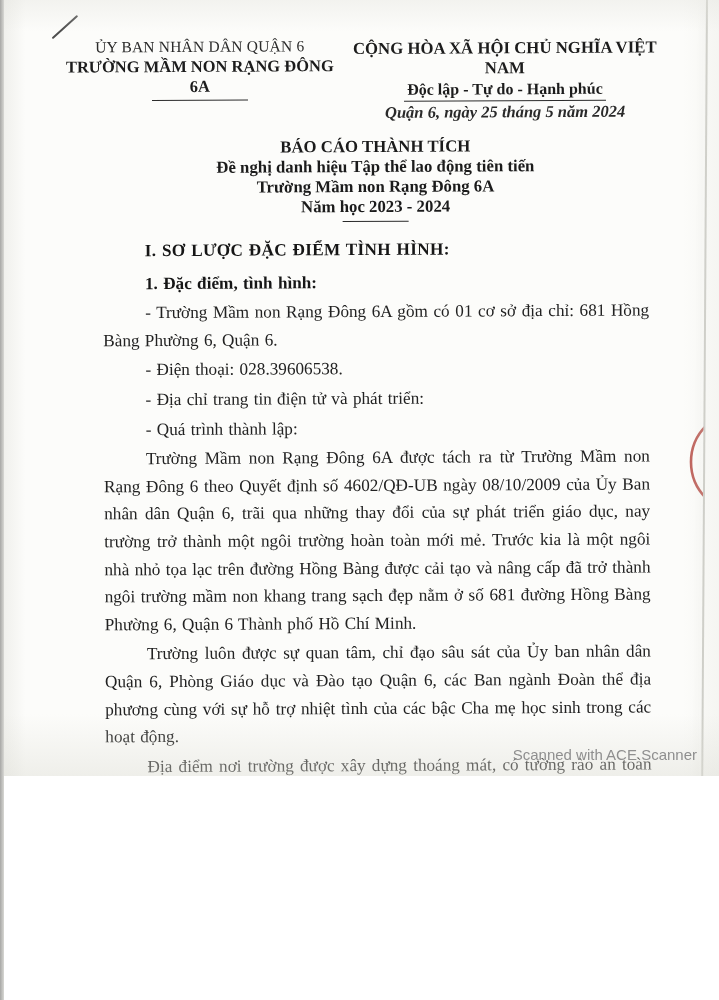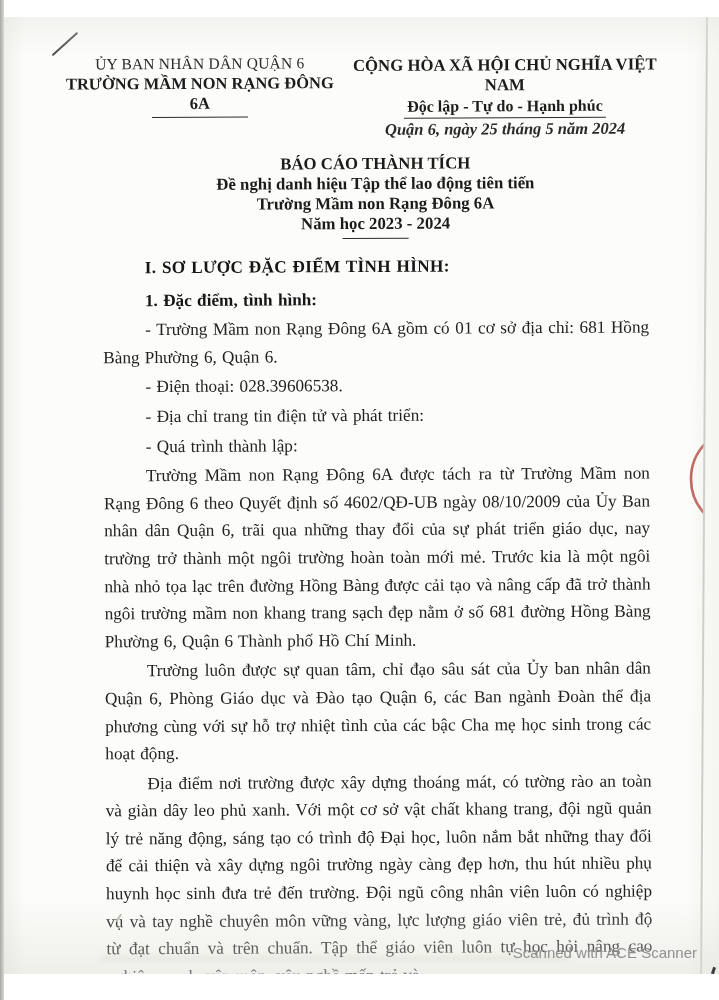--- a/index.html
+++ b/index.html
@@ -3,21 +3,21 @@
 <meta charset="utf-8">
 <style>
   * { margin:0; padding:0; box-sizing:border-box; }
   html,body { width:719px; height:1000px; }
   body {
     position:relative; overflow:hidden;
     background:#ffffff;
     font-family:"Liberation Serif", serif;
   }
   .page {
-    position:absolute; left:4px; top:17px; width:715px; height:957px;
+    position:absolute; left:4px; top:0; width:715px; height:776px;
     background:#fcfcfa; overflow:hidden;
   }
   
   .page::before {
     content:''; position:absolute; inset:0; pointer-events:none; z-index:45;
     background:
       linear-gradient(180deg, rgba(228,228,222,.40), rgba(255,255,255,0) 4%, rgba(255,255,255,0) 92%, rgba(222,222,214,.45)),
       linear-gradient(90deg, rgba(222,222,216,.40), rgba(255,255,255,0) 3%, rgba(255,255,255,0) 95%, rgba(234,234,228,.35));
   }
   .edge-left {

